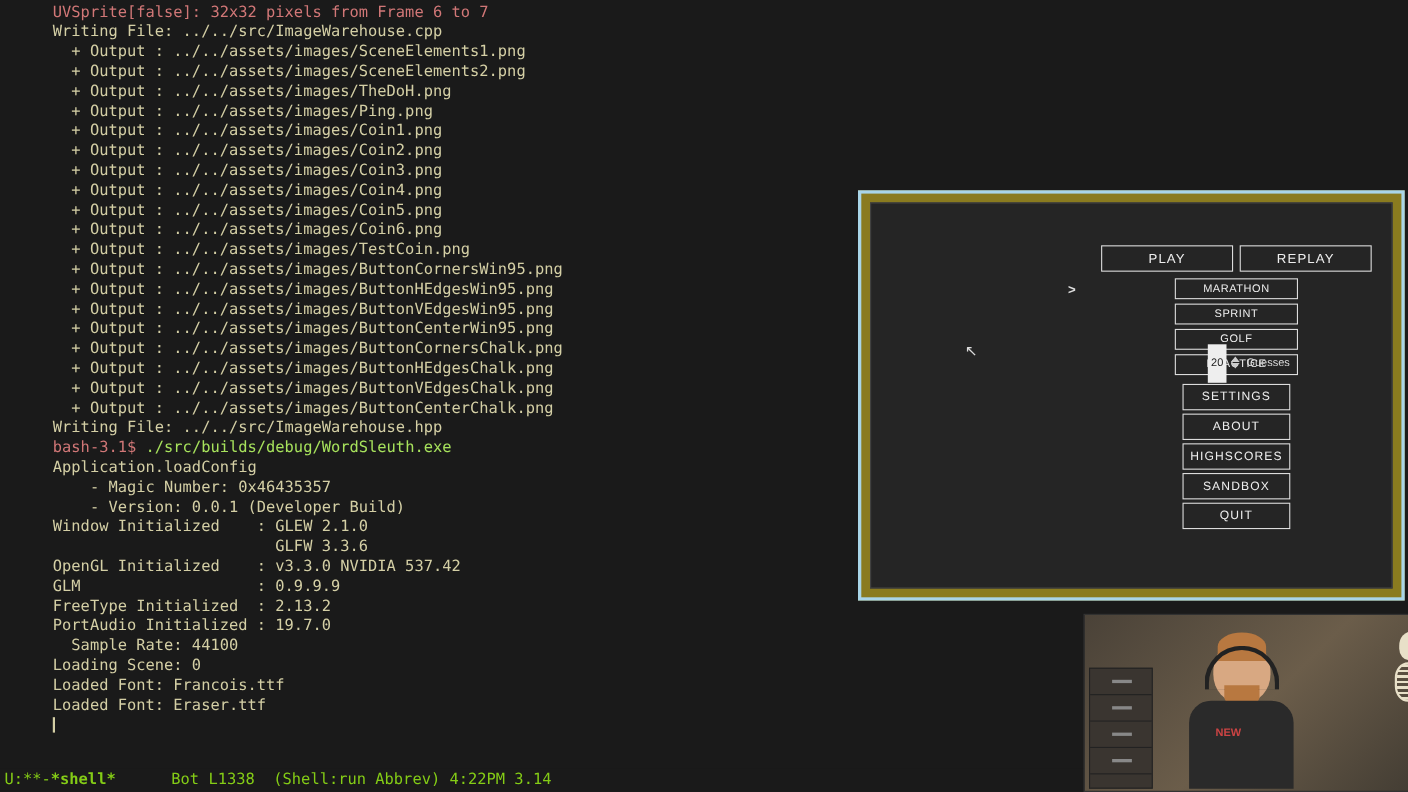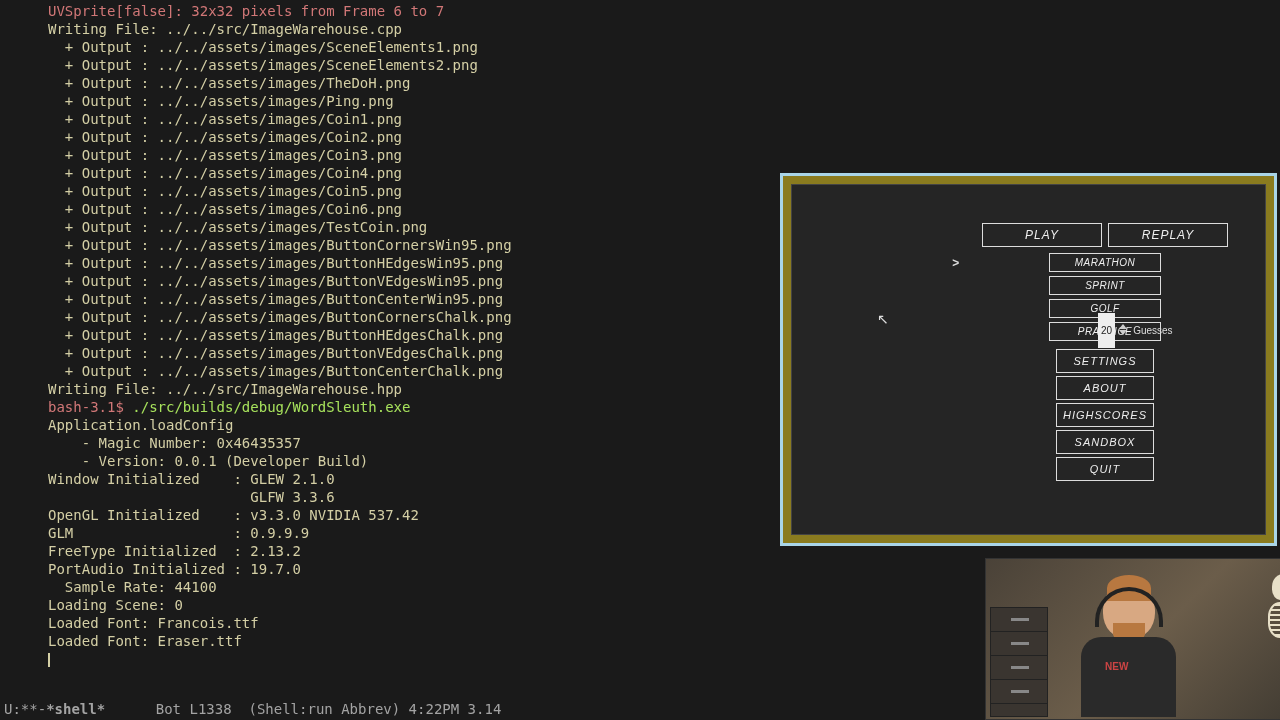--- a/index.html
+++ b/index.html
@@ -34,21 +34,21 @@
     height: 14px;
     background: #d4cfa5;
     vertical-align: middle;
   }
   .statusbar {
     position: absolute;
     bottom: 1px;
     left: 0;
     width: 100%;
     background: #1a1a1a;
-    color: #a3a3a3;
+    color: #84cc16;
     padding: 2px 4px;
     font-size: 14px;
     white-space: pre;
   }
   .statusbar .bold { font-weight: bold; }
   
   .game-window {
     position: absolute;
     top: 173px;
     left: 780px;
@@ -62,23 +62,22 @@
     width: 100%;
     height: 100%;
     background: #252525;
     border: 1px solid #444;
     position: relative;
     font-family: sans-serif;
   }
   .menu-col {
     position: absolute;
     top: 38px;
-    left: 178px;
+    left: 197px;
     width: 270px;
-    font-style: italic;
   }
   .menu-row {
     display: flex;
     gap: 6px;
     margin-bottom: 6px;
     align-items: center;
     justify-content: center;
   }
   .btn {
     border: 1px solid #ddd;

